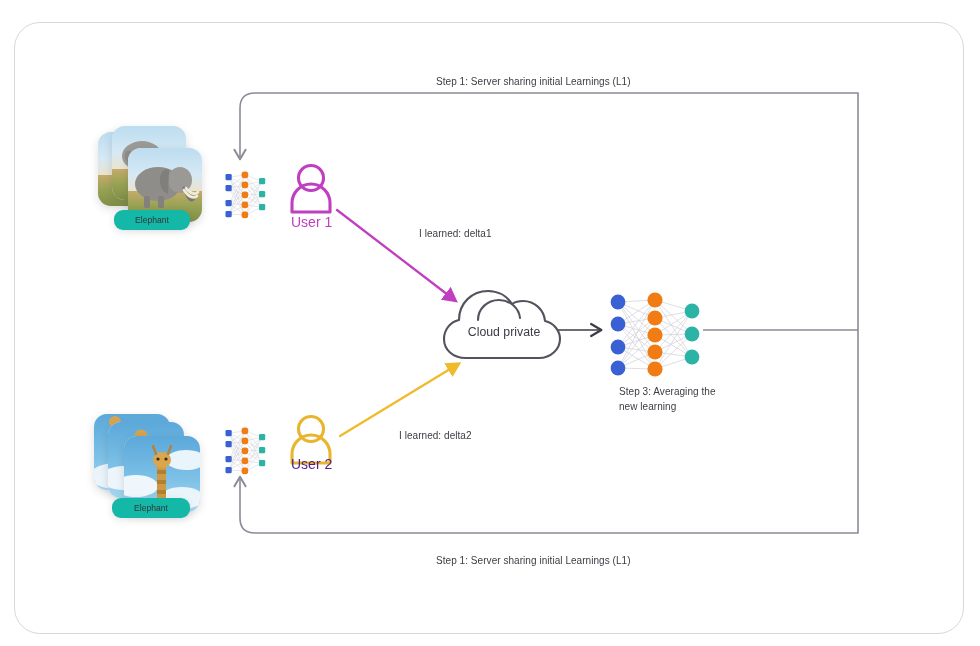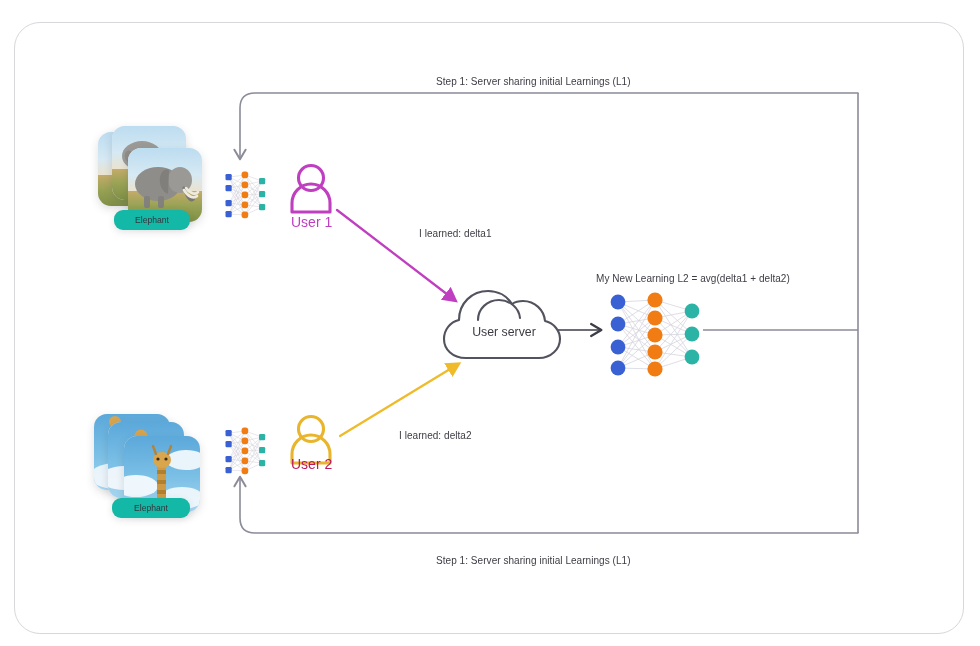--- a/index.html
+++ b/index.html
@@ -90,21 +90,21 @@
     text-align: center;
     line-height: 20px;
     height: 20px;
   }
   .user-name {
     position: absolute;
     font-size: 14px;
     white-space: nowrap;
   }
   .u1 { color: #c03fc0; }
-  .u2 { color: #be185d; }
+  .u2 { color: #4c1d95; }
 
   
   .cloud-text {
     position: absolute;
     left: 459px;
     top: 325px;
     width: 90px;
     text-align: center;
     font-size: 12.3px;
     color: #3c3c44;
@@ -335,31 +335,32 @@
         </g>
         <ellipse cx="38" cy="24" rx="9" ry="8" fill="#d9a54d"></ellipse>
         <path d="M32,18 L29,10 M44,18 L47,10" stroke="#b58336" stroke-width="2.4" stroke-linecap="round"></path>
         <circle cx="34" cy="23" r="1.6" fill="#3a2b16"></circle>
         <circle cx="42" cy="23" r="1.6" fill="#3a2b16"></circle>
       </svg>
     </div>
     <div class="caption" style="left:20px; top:88px; width:78px;">Elephant</div>
   </div>
 
-  <div class="cloud-text">User server</div>
+  <div class="cloud-text">Cloud private</div>
 
   <div class="user-name u1" style="left:291px; top:214px;">User 1</div>
 
   <div class="user-name u2" style="left:291px; top:456px;">User 2</div>
 
   <div class="lbl lbl-step1-top">Step 1: Server sharing initial Learnings (L1)</div>
 
   <div class="lbl lbl-step1-bottom">Step 1: Server sharing initial Learnings (L1)</div>
 
 
-
-  <div class="lbl lbl-l2">My New Learning L2 = avg(delta1 + delta2)</div>
+  <div class="lbl lbl-step3">Step 3: Averaging the
+new learning</div>
+
 
   <div class="lbl lbl-delta1">I learned: delta1</div>
 
   <div class="lbl lbl-delta2">I learned: delta2</div>
 
 </div>
 
 </body></html>

